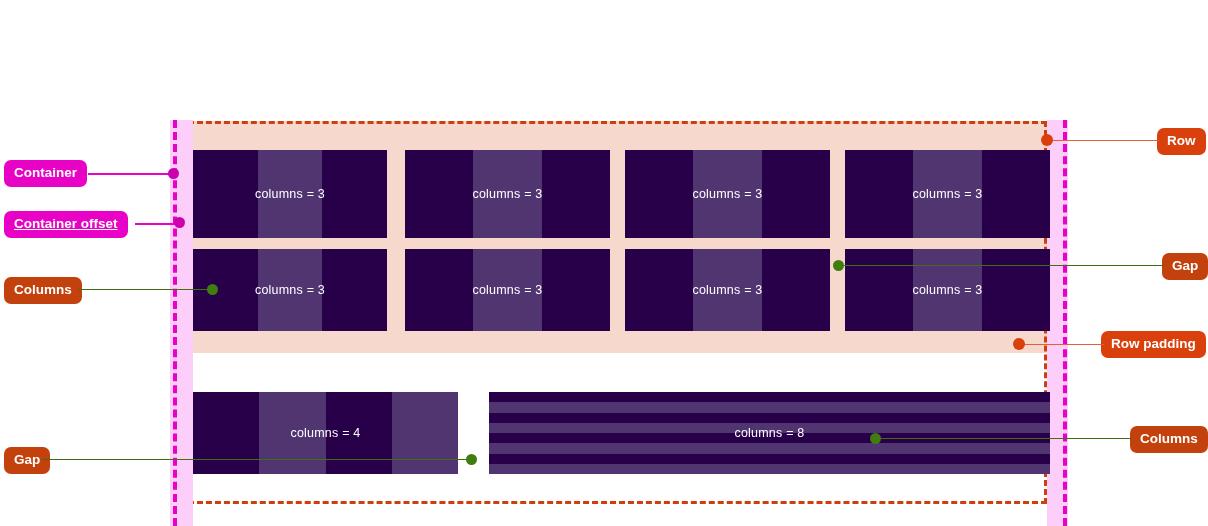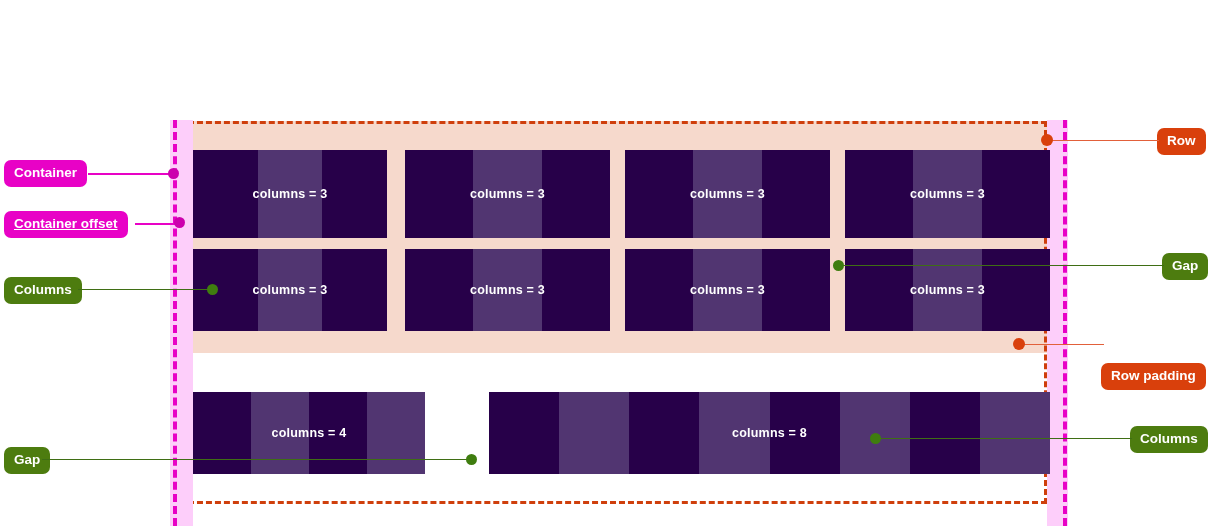--- a/index.html
+++ b/index.html
@@ -80,38 +80,38 @@
     overflow: hidden;
   }
   .colblock .stripe { height: 100%; }
   .colblock .cap {
     position: absolute;
     left: 0; right: 0; top: 50%;
     transform: translateY(-50%);
     text-align: center;
     color: #ffffff;
     font-size: 12.5px;
-    font-weight: bold;
+    font-weight: normal;
     letter-spacing: .2px;
     pointer-events: none;
   }
 
   
   .badge {
     position: absolute;
     color: #ffffff;
     font-size: 13.5px;
     font-weight: bold;
     border-radius: 7px;
     padding: 6px 10px 7px 10px;
     white-space: nowrap;
     line-height: 1;
   }
   .badge-magenta { background: #e802c6; }
-  .badge-green   { background: #4d7c0f; }
+  .badge-green   { background: #c2410c; }
   .badge-orange  { background: #d9400c; }
 
   
   .leader {
     position: absolute;
     height: 0;
   }
   .leader-magenta { border-top: 2px solid #e802c6; }
   .leader-green   { border-top: 1.5px solid #3f6e14; }
   .leader-orange  { border-top: 1.5px solid #e2603a; }
@@ -183,28 +183,28 @@
       <div class="stripe" style="flex: 1 1 0px; background: rgb(39, 0, 73);"></div>
       <div class="cap">columns = 3</div>
     </div>
   <div class="colblock" style="left:845px; top:249px; width:205px; height:82px;">
       <div class="stripe" style="flex: 1 1 0px; background: rgb(39, 0, 73);"></div>
       <div class="stripe" style="flex: 1 1 0px; background: rgb(81, 53, 113);"></div>
       <div class="stripe" style="flex: 1 1 0px; background: rgb(39, 0, 73);"></div>
       <div class="cap">columns = 3</div>
     </div>
 
-  <div class="colblock" style="left:193px; top:392px; width:232px; height:82px;">
+  <div class="colblock" style="left:193px; top:392px; width:265px; height:82px;">
       <div class="stripe" style="flex: 1 1 0px; background: rgb(39, 0, 73);"></div>
       <div class="stripe" style="flex: 1 1 0px; background: rgb(81, 53, 113);"></div>
       <div class="stripe" style="flex: 1 1 0px; background: rgb(39, 0, 73);"></div>
       <div class="stripe" style="flex: 1 1 0px; background: rgb(81, 53, 113);"></div>
       <div class="cap">columns = 4</div>
     </div>
-  <div class="colblock" style="left:489px; top:392px; width:561px; height:82px;">
+  <div class="colblock" style="left:489px; top:392px; width:561px; height:82px;flex-direction:column;">
       <div class="stripe" style="flex: 1 1 0px; background: rgb(39, 0, 73);"></div>
       <div class="stripe" style="flex: 1 1 0px; background: rgb(81, 53, 113);"></div>
       <div class="stripe" style="flex: 1 1 0px; background: rgb(39, 0, 73);"></div>
       <div class="stripe" style="flex: 1 1 0px; background: rgb(81, 53, 113);"></div>
       <div class="stripe" style="flex: 1 1 0px; background: rgb(39, 0, 73);"></div>
       <div class="stripe" style="flex: 1 1 0px; background: rgb(81, 53, 113);"></div>
       <div class="stripe" style="flex: 1 1 0px; background: rgb(39, 0, 73);"></div>
       <div class="stripe" style="flex: 1 1 0px; background: rgb(81, 53, 113);"></div>
       <div class="cap">columns = 8</div>
     </div>
@@ -226,21 +226,21 @@
   <div class="dot dot-green" style="left:466px; top:454px;"></div>
 
   <div class="badge badge-orange" style="left:1157px; top:128px;">Row</div>
   <div class="leader leader-orange" style="left:1047px; top:140px; width:112px;"></div>
   <div class="dot dot-orange" style="left:1041px; top:134px;"></div>
 
   <div class="badge badge-green" style="left:1162px; top:253px;">Gap</div>
   <div class="leader leader-green" style="left:840px; top:265px; width:324px;"></div>
   <div class="dot dot-green" style="left:833px; top:260px;"></div>
 
-  <div class="badge badge-orange" style="left:1101px; top:331px;margin-top:32px;">Row padding</div>
+  <div class="badge badge-orange" style="left:1101px; top:331px;">Row padding</div>
   <div class="leader leader-orange" style="left:1020px; top:344px; width:84px;"></div>
   <div class="dot dot-orange" style="left:1013px; top:338px;"></div>
 
   <div class="badge badge-green" style="left:1130px; top:426px;">Columns</div>
   <div class="leader leader-green" style="left:878px; top:438px; width:254px;"></div>
   <div class="dot dot-green" style="left:870px; top:433px;"></div>
 
 </div>
 
 </body></html>

